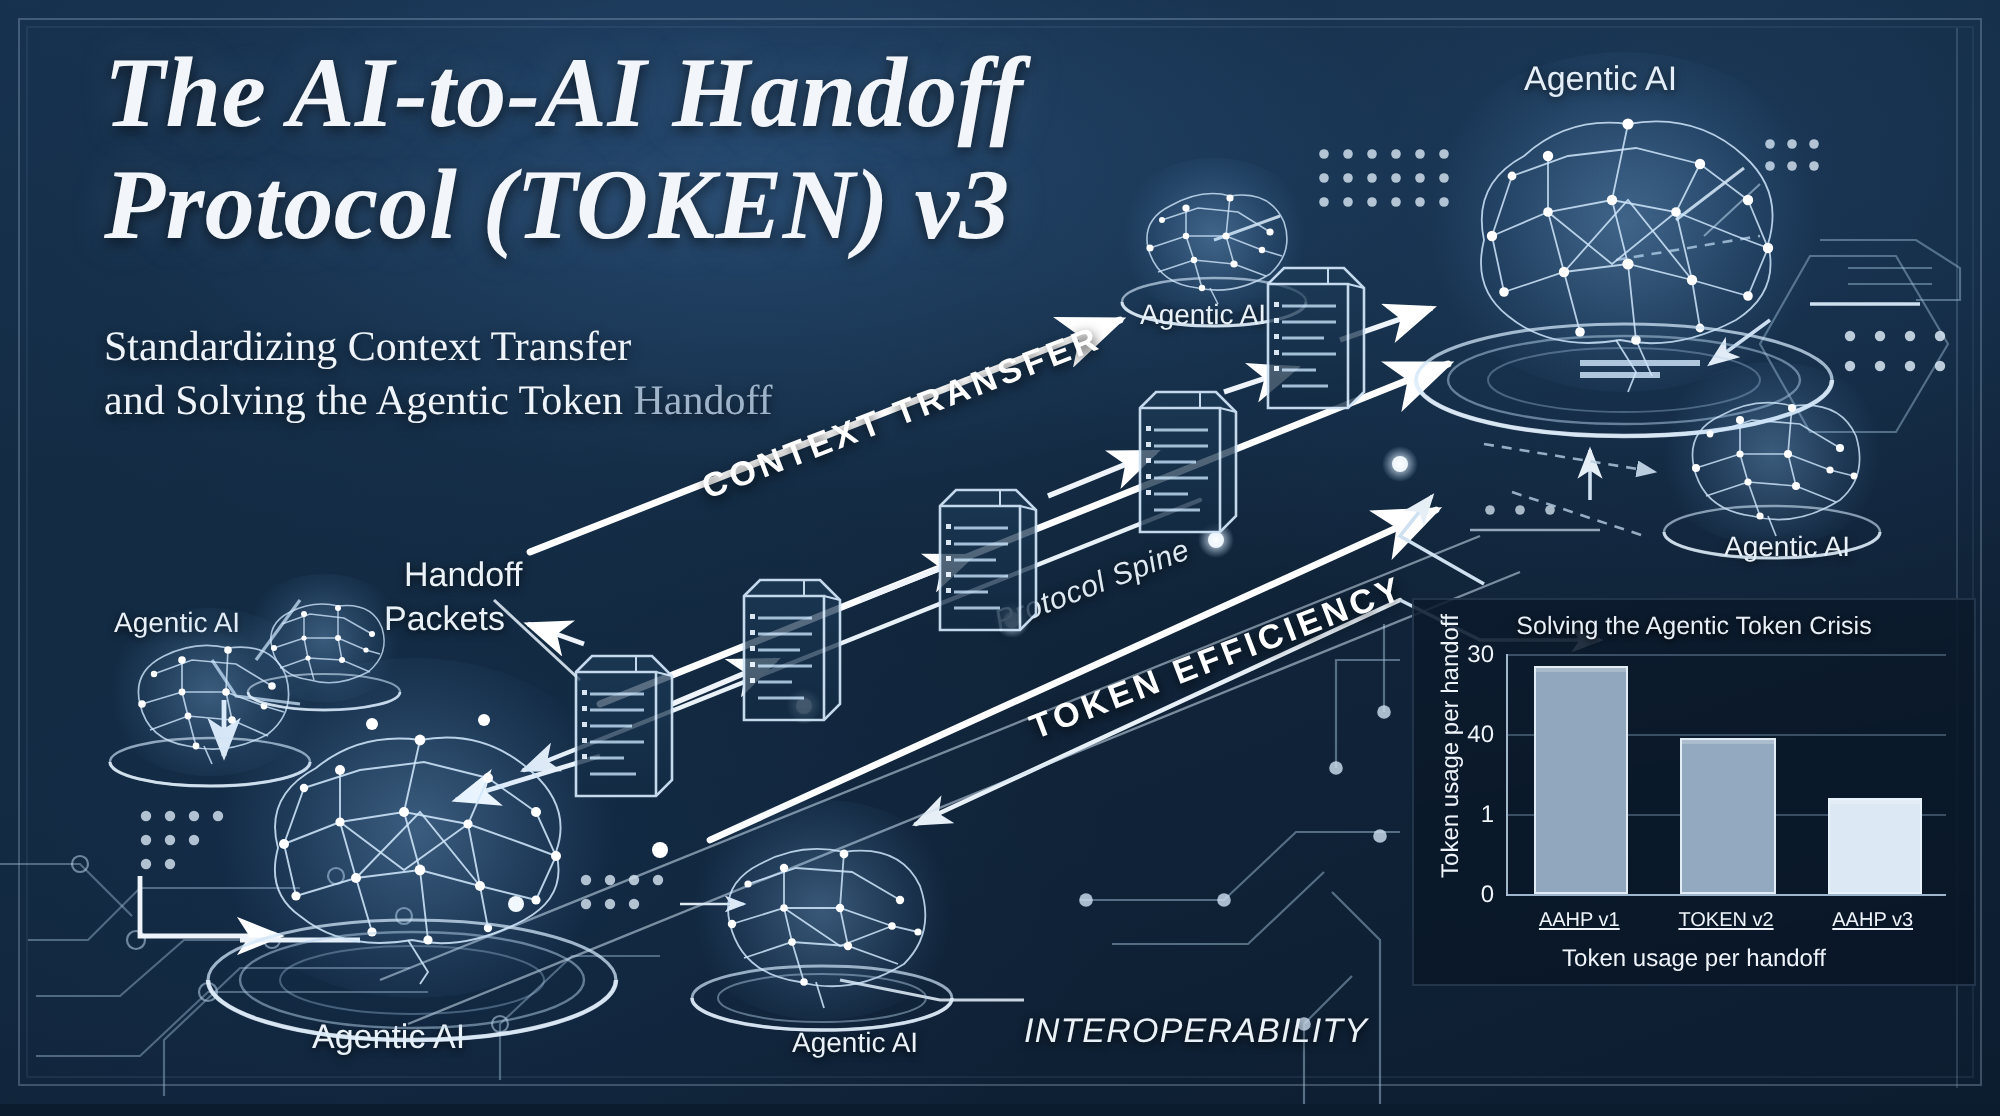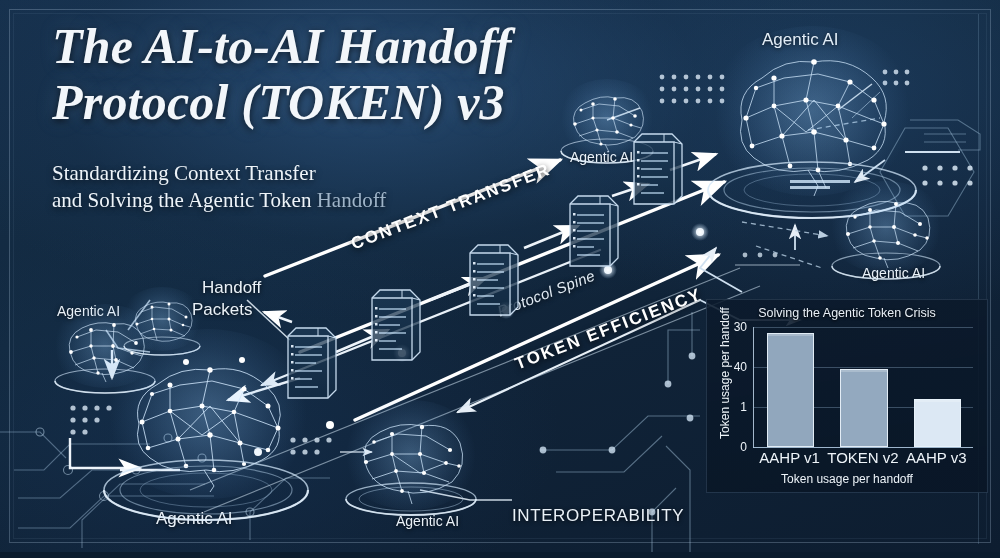--- a/index.html
+++ b/index.html
@@ -67,21 +67,21 @@
       font-size:12px;color:#eef4f9;}
   #plot{position:absolute;left:46px;top:27px;right:14px;bottom:44px;}
   #plot .grid{position:absolute;left:0;right:0;height:1px;background:rgba(150,180,210,.35);}
   #plot .ytick{position:absolute;right:100%;margin-right:6px;transform:translateY(-50%);
       font-size:12px;color:#eef4f9;}
   #plot .axis-y{position:absolute;left:0;top:0;bottom:0;width:1px;background:rgba(190,212,232,.85);}
   #plot .axis-x{position:absolute;left:0;right:0;bottom:0;height:1px;background:rgba(190,212,232,.85);}
   .bar{position:absolute;bottom:1px;border:1px solid rgba(232,242,250,.92);
        box-shadow:inset 0 2px 0 rgba(255,255,255,.22);}
   .bartick{position:absolute;bottom:-18px;left:50%;transform:translateX(-50%);
-       font-size:15px;color:#eef4f9;white-space:nowrap;}
+       font-size:10px;color:#eef4f9;white-space:nowrap;text-decoration:underline;}
 </style>
 </head>
 <body>
 
 <div id="stage">
 
   <svg width="1000" height="558" style="position:absolute;left:0;top:0;">
     <defs>
       <linearGradient id="arrowWhite" x1="0" y1="0" x2="1" y2="0">
         <stop offset="0" stop-color="#ffffff" stop-opacity=".85"></stop>
@@ -296,21 +296,21 @@
   <div id="subtitle">
     <div>Standardizing Context Transfer</div>
     <div>
       <span>and Solving the Agentic Token </span><span class="fade">Handoff</span>
     </div>
   </div>
 
   <div class="diag" style="left:352px;top:235px;font-size:17px;transform:rotate(-21deg);transform-origin:left center;">CONTEXT TRANSFER</div>
   <div class="diagitalic" style="left:498px;top:303px;transform:rotate(-21deg);transform-origin:left center;">Protocol Spine</div>
   <div class="diag" style="left:516px;top:355px;font-size:17px;transform:rotate(-21deg);transform-origin:left center;">TOKEN EFFICIENCY</div>
-  <div class="lbl big bold" style="left:512px;top:506px;">INTEROPERABILITY</div>
+  <div class="lbl big bold" style="left:512px;top:506px;font-style:italic;">INTEROPERABILITY</div>
 
   <div class="lbl big" style="left:202px;top:278px;">Handoff</div>
   <div class="lbl big" style="left:192px;top:300px;">Packets</div>
 
   <div class="lbl big" style="left:762px;top:30px;">Agentic AI</div>
   <div class="lbl" style="left:570px;top:149px;">Agentic AI</div>
   <div class="lbl" style="left:862px;top:265px;">Agentic AI</div>
   <div class="lbl" style="left:57px;top:303px;">Agentic AI</div>
   <div class="lbl big" style="left:156px;top:509px;">Agentic AI</div>
   <div class="lbl" style="left:396px;top:513px;">Agentic AI</div>

